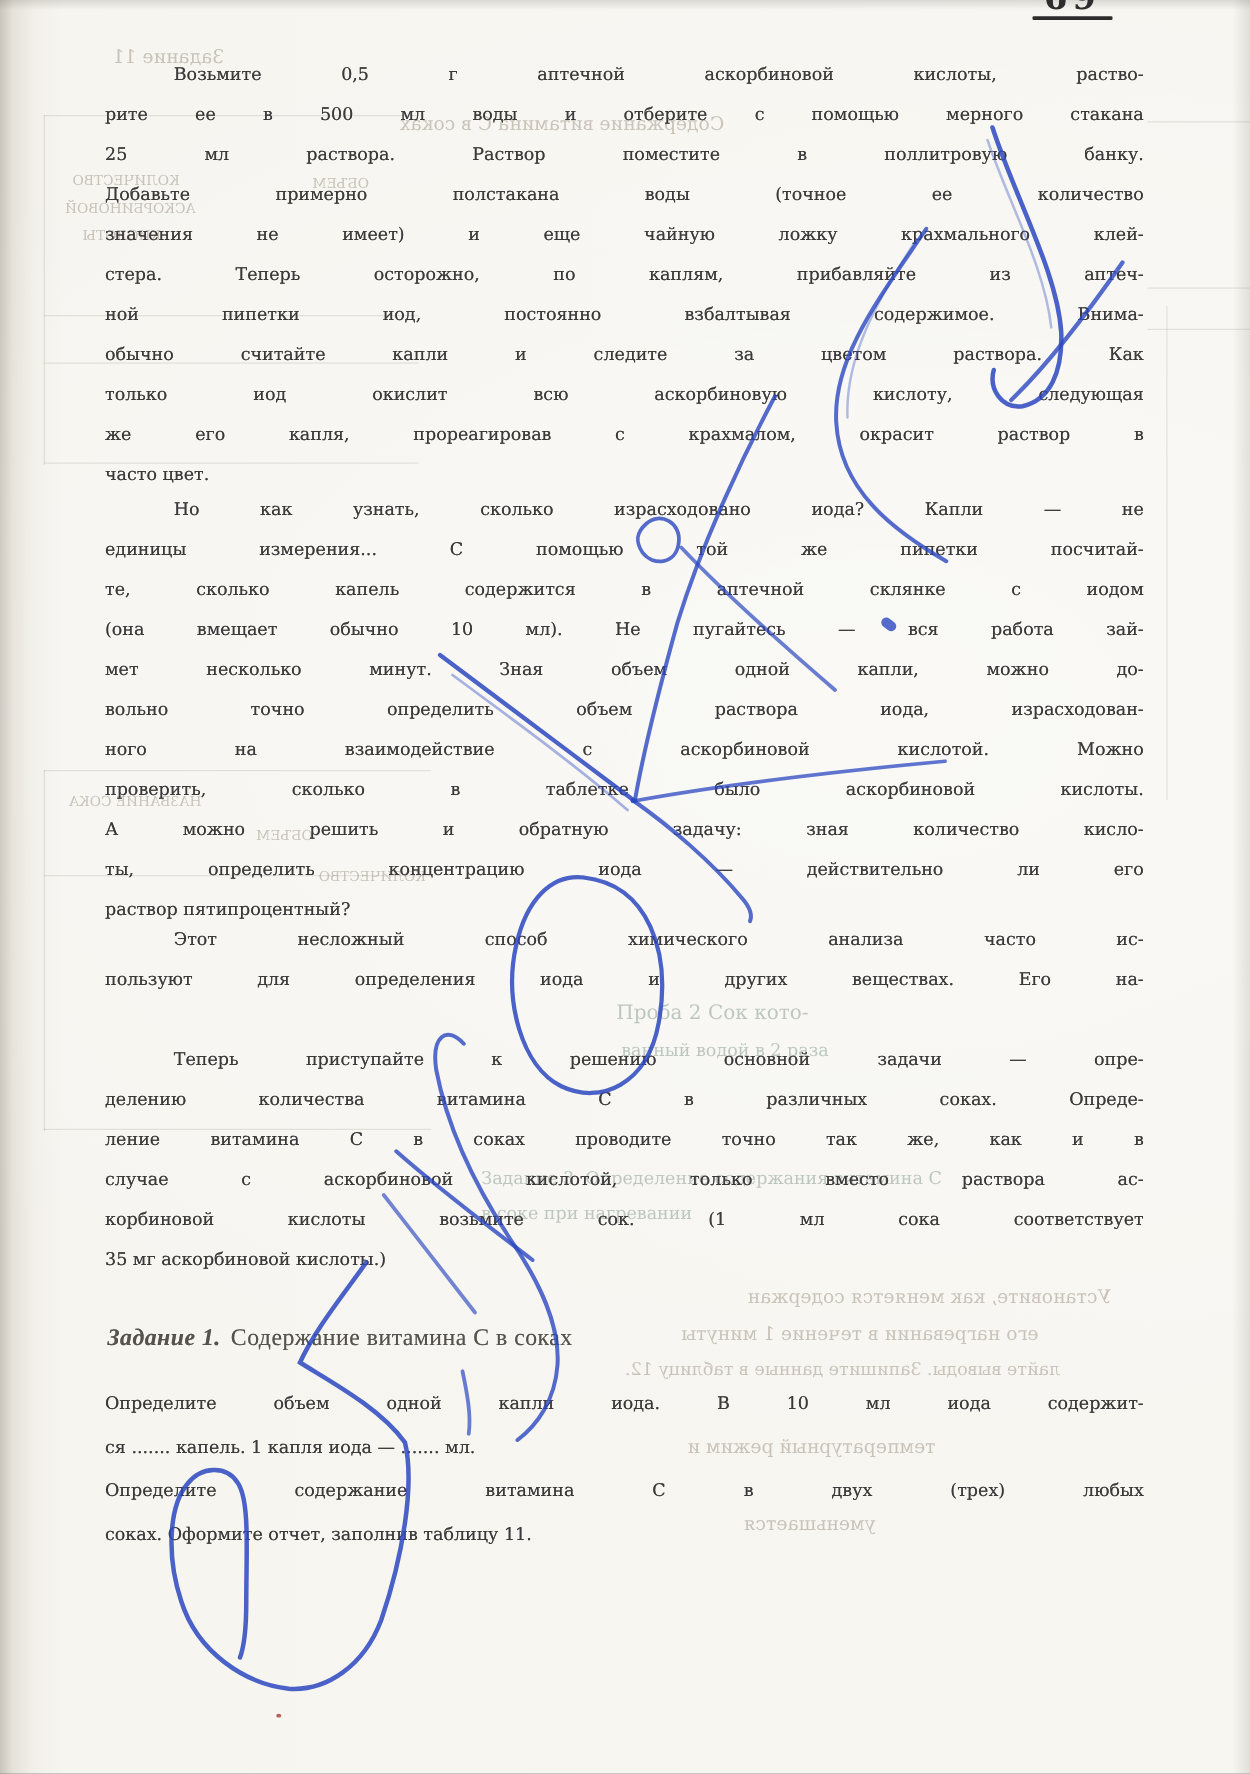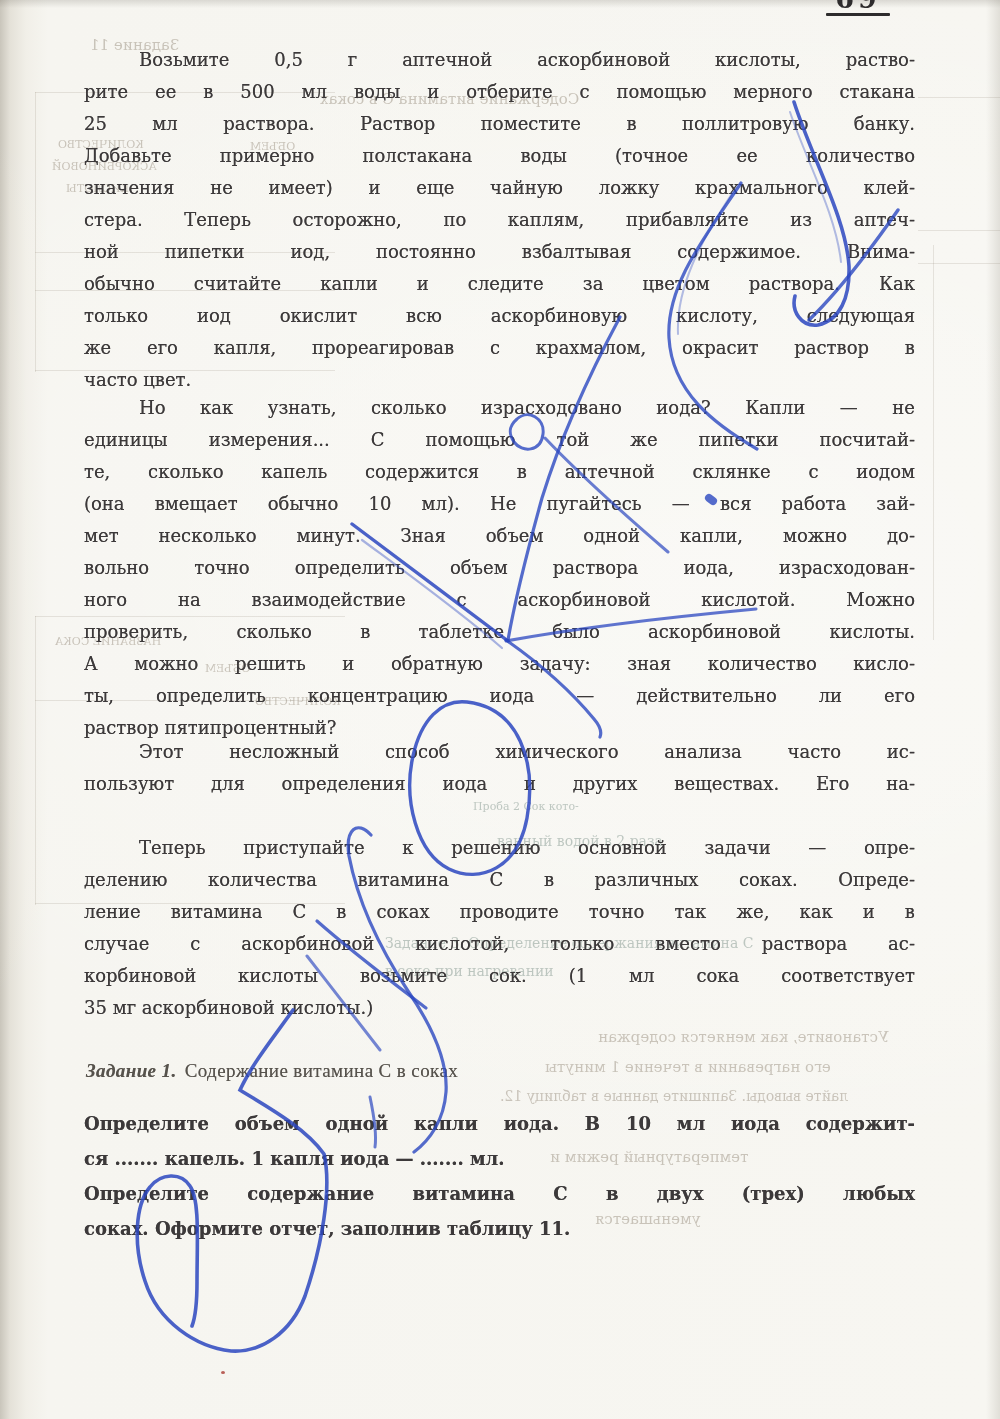--- a/index.html
+++ b/index.html
@@ -28,21 +28,21 @@
   
   .bleed{position:absolute; left:0; top:0; width:1000px; height:1419px; z-index:1;}
   .bleed .bt{position:absolute; white-space:nowrap; filter:blur(.6px);
     font-family:"DejaVu Serif", serif;}
   .bleed .bt.m{transform:scaleX(-1);}
   .bleed .rule{position:absolute; background:rgba(140,130,112,.18);}
 
   
   .text-layer{position:absolute; left:0; top:0; width:1000px; height:1419px; z-index:2;}
   .para{position:absolute; left:84px; width:831px;}
-  .line{font-size:18px; line-height:32px; height:32px;
+  .line{font-size:14px; line-height:32px; height:32px;
     text-align:justify; text-shadow:0 0 .5px rgba(60,57,58,.75);}
   .line.j{text-align-last:justify;}
   .line.ind{text-indent:55px;}
   .tasks .line{line-height:35px; height:35px;}
   .task-heading{position:absolute; left:86px; top:1060px; width:840px;
     font-family:Liberation Serif, serif; font-size:19px; color:#56524c;
     letter-spacing:.4px; text-shadow:0 0 .4px rgba(86,82,76,.6);}
   .task-heading .lbl{font-weight:bold; font-style:italic; margin-right:8px;}
 
   
@@ -65,21 +65,21 @@
   <div class="bleed" id="bleed">
       <div class="bt m" style="left: 90px; top: 36px; font-size: 15px; color: rgba(125, 112, 95, 0.38);">Задание 11</div>
       <div class="bt m" style="left: 320px; top: 90px; font-size: 15px; color: rgba(125, 112, 95, 0.38);">Содержание витамина С в соках</div>
       <div class="bt m" style="left: 58px; top: 138px; font-size: 11px; color: rgba(125, 112, 95, 0.38);">КОЛИЧЕСТВО</div>
       <div class="bt m" style="left: 52px; top: 160px; font-size: 11px; color: rgba(125, 112, 95, 0.38);">АСКОРБИНОВОЙ</div>
       <div class="bt m" style="left: 66px; top: 182px; font-size: 11px; color: rgba(125, 112, 95, 0.38);">КИСЛОТЫ</div>
       <div class="bt m" style="left: 250px; top: 140px; font-size: 11px; color: rgba(125, 112, 95, 0.38);">ОБЪЕМ</div>
       <div class="bt m" style="left: 55px; top: 635px; font-size: 11px; color: rgba(125, 112, 95, 0.38);">НАЗВАНИЕ СОКА</div>
       <div class="bt m" style="left: 205px; top: 662px; font-size: 11px; color: rgba(125, 112, 95, 0.38);">ОБЪЕМ</div>
       <div class="bt m" style="left: 255px; top: 695px; font-size: 11px; color: rgba(125, 112, 95, 0.38);">КОЛИЧЕСТВО</div>
-      <div class="bt" style="left: 473px; top: 800px; font-size: 11px; color: rgba(108, 132, 122, 0.42);">Проба 2 Сок кото-</div>
+      <div class="bt" style="left: 493px; top: 800px; font-size: 16px; color: rgba(108, 132, 122, 0.42);">Проба 2 Сок кото-</div>
       <div class="bt" style="left: 497px; top: 833px; font-size: 14px; color: rgba(108, 132, 122, 0.42);">ванный водой в 2 раза</div>
       <div class="bt" style="left: 385px; top: 935px; font-size: 14px; color: rgba(108, 132, 122, 0.42);">Задание 3. Определение содержания витамина С</div>
       <div class="bt" style="left: 385px; top: 963px; font-size: 14px; color: rgba(108, 132, 122, 0.42);">в соке при нагревании</div>
       <div class="bt m" style="left: 598px; top: 1028px; font-size: 15px; color: rgba(125, 112, 95, 0.38);">Установите, как меняется содержан</div>
       <div class="bt m" style="left: 545px; top: 1058px; font-size: 15px; color: rgba(125, 112, 95, 0.38);">его нагревании в течение 1 минуты</div>
       <div class="bt m" style="left: 500px; top: 1088px; font-size: 14px; color: rgba(125, 112, 95, 0.38);">лайте выводы. Запишите данные в таблицу 12.</div>
       <div class="bt m" style="left: 550px; top: 1148px; font-size: 15px; color: rgba(125, 112, 95, 0.38);">температурный режим и</div>
       <div class="bt m" style="left: 595px; top: 1210px; font-size: 15px; color: rgba(125, 112, 95, 0.38);">уменьшается</div>
       <div class="rule" style="left: 35px; top: 92px; width: 300px; height: 1px;"></div>
       <div class="rule" style="left: 35px; top: 252px; width: 300px; height: 1px;"></div>
@@ -131,21 +131,21 @@
         <div class="line j">пользуют для определения иода и других веществах. Его на-</div>
       </div>
       <div class="para" style="top: 832px;">
         <div class="line j ind">Теперь приступайте к решению основной задачи — опре-</div>
         <div class="line j">делению количества витамина С в различных соках. Опреде-</div>
         <div class="line j">ление витамина С в соках проводите точно так же, как и в</div>
         <div class="line j">случае с аскорбиновой кислотой, только вместо раствора ас-</div>
         <div class="line j">корбиновой кислоты возьмите сок. (1 мл сока соответствует</div>
         <div class="line">35 мг аскорбиновой кислоты.)</div>
       </div>
-      <div class="para tasks" style="top: 1106px; font-weight: bold;">
+      <div class="para tasks" style="top: 1106px;">
         <div class="line j">Определите объем одной капли иода. В 10 мл иода содержит-</div>
         <div class="line">ся ....... капель. 1 капля иода — ....... мл.</div>
         <div class="line j">Определите содержание витамина С в двух (трех) любых</div>
         <div class="line">соках. Оформите отчет, заполнив таблицу 11.</div>
       </div>
     </div>
 
   <svg class="ink" id="ink" width="1000" height="1419" viewBox="0 0 1000 1419">
       <path d="M794,102 C812,158 846,218 849,266 C850,298 840,320 818,325 C801,327 791,311 795,296" fill="none" stroke="#2b47c0" stroke-width="3.6" stroke-opacity="0.85" stroke-linecap="round"></path>
       <path d="M790,112 C806,160 836,214 841,262" fill="none" stroke="#2b47c0" stroke-width="2" stroke-opacity="0.35" stroke-linecap="round"></path>

